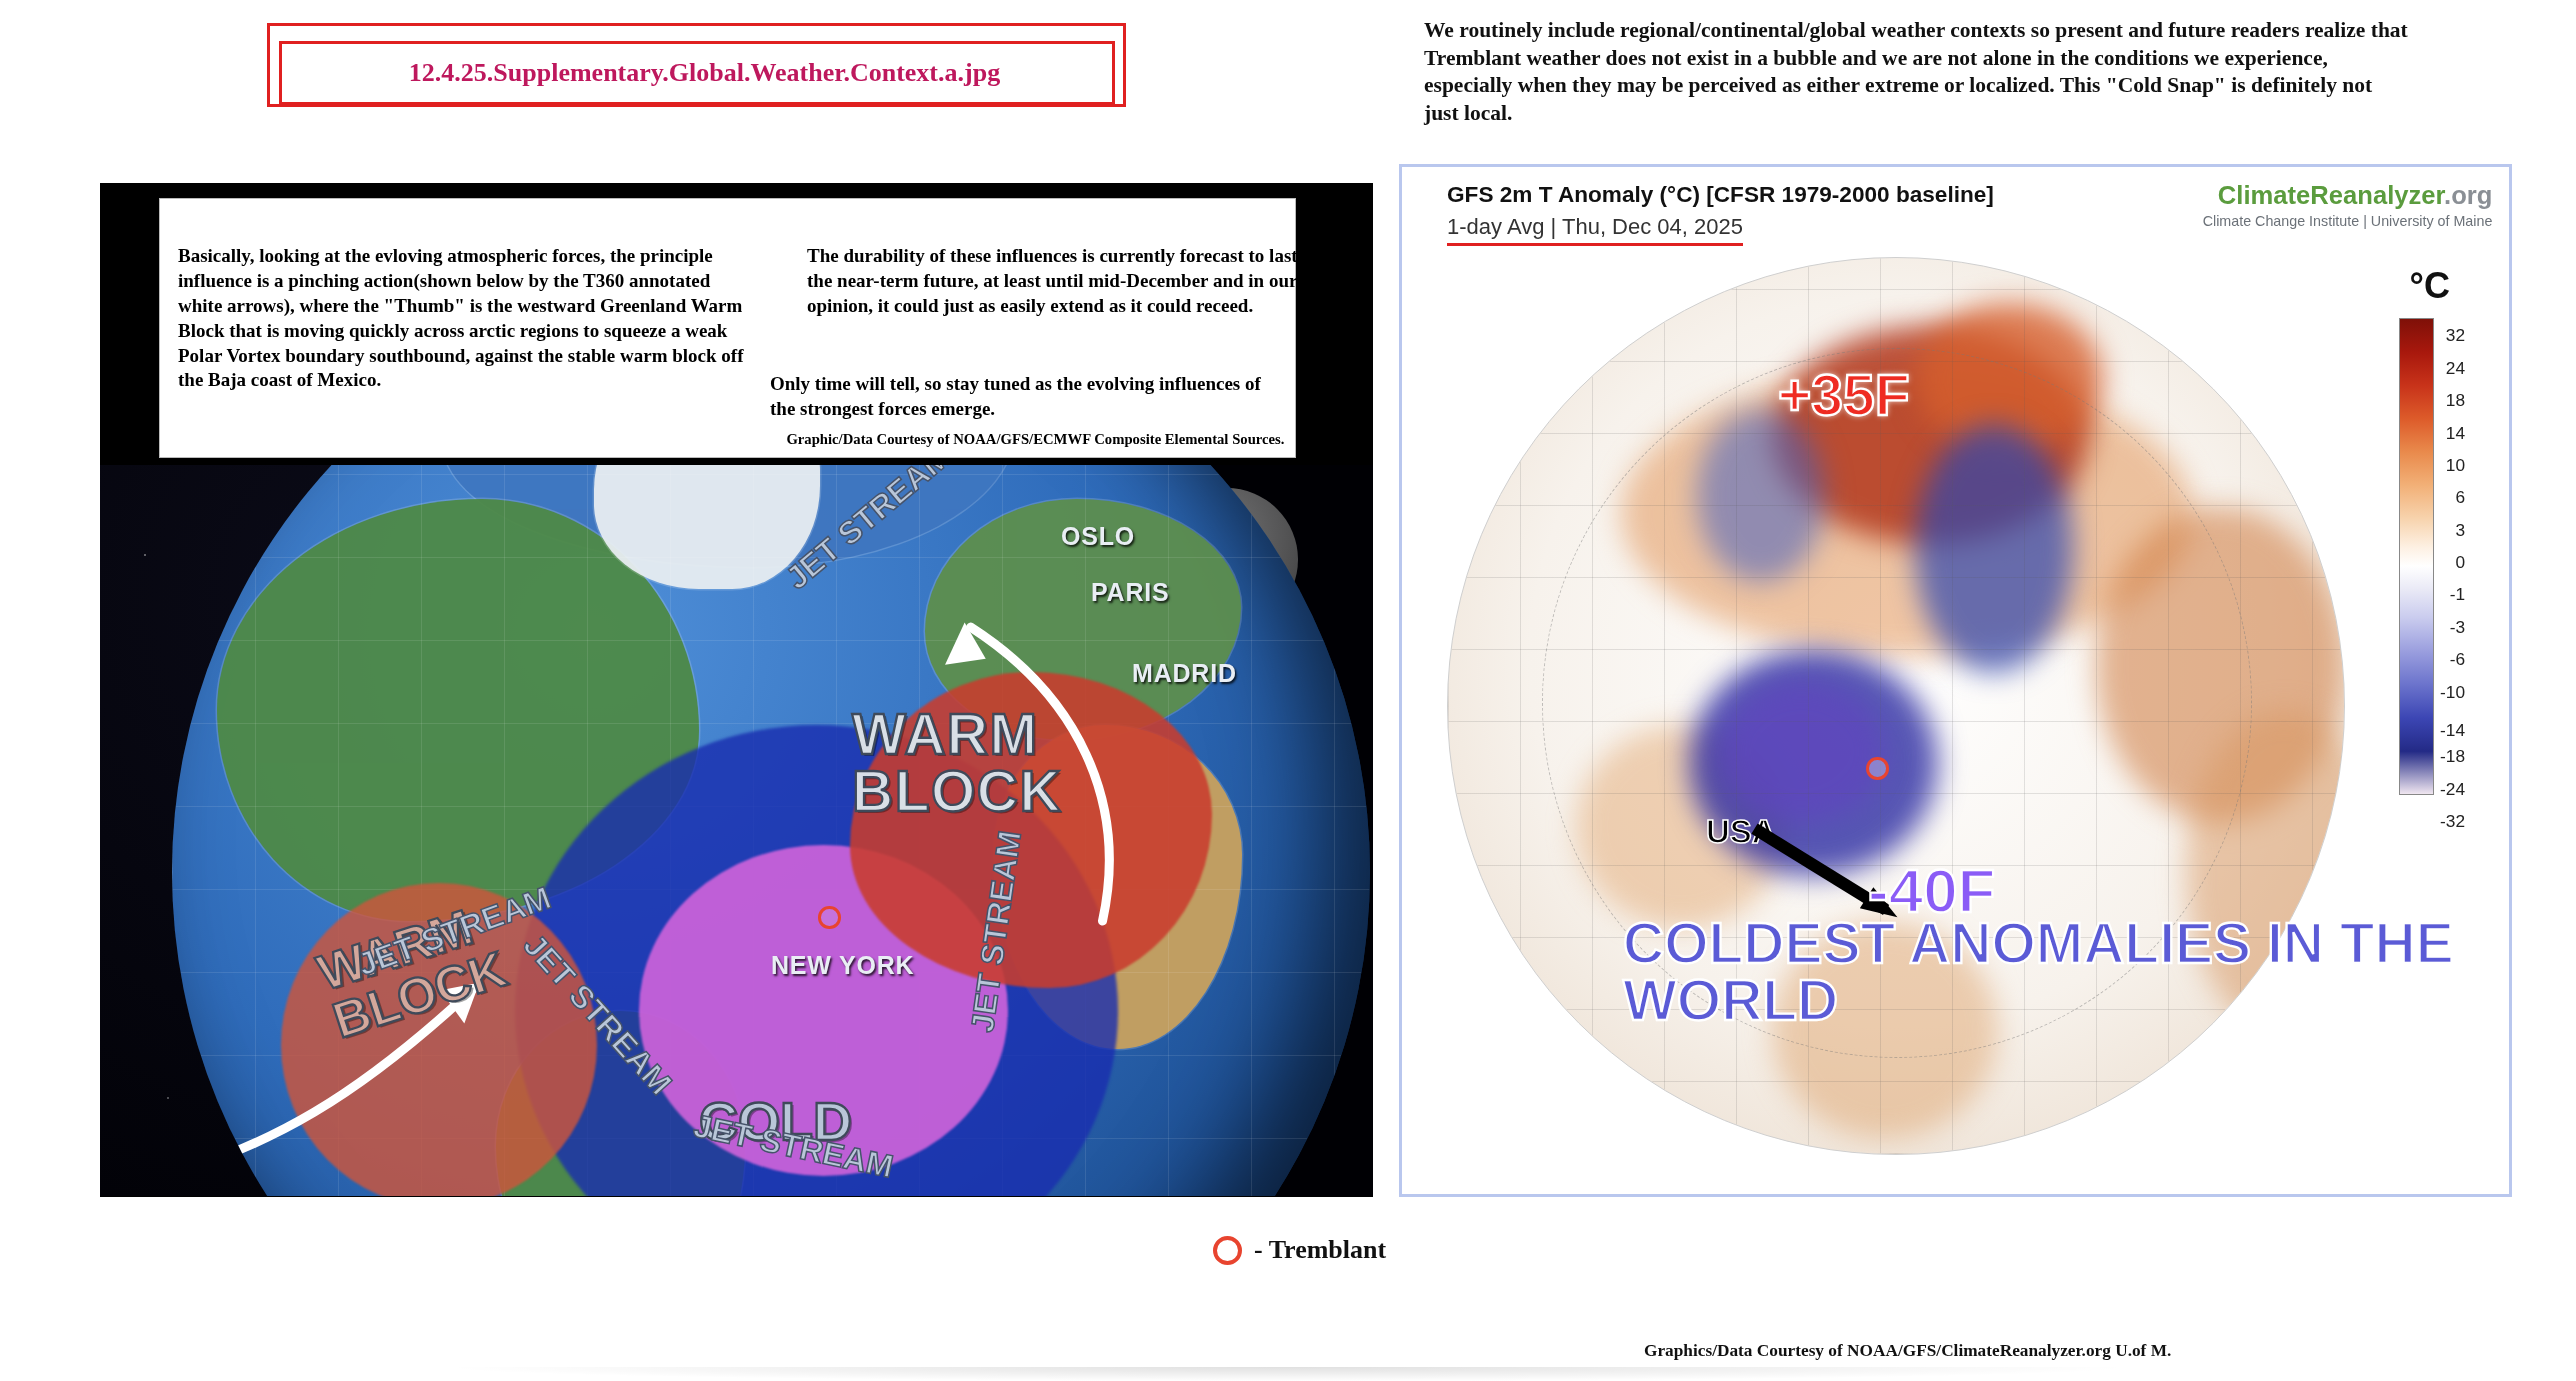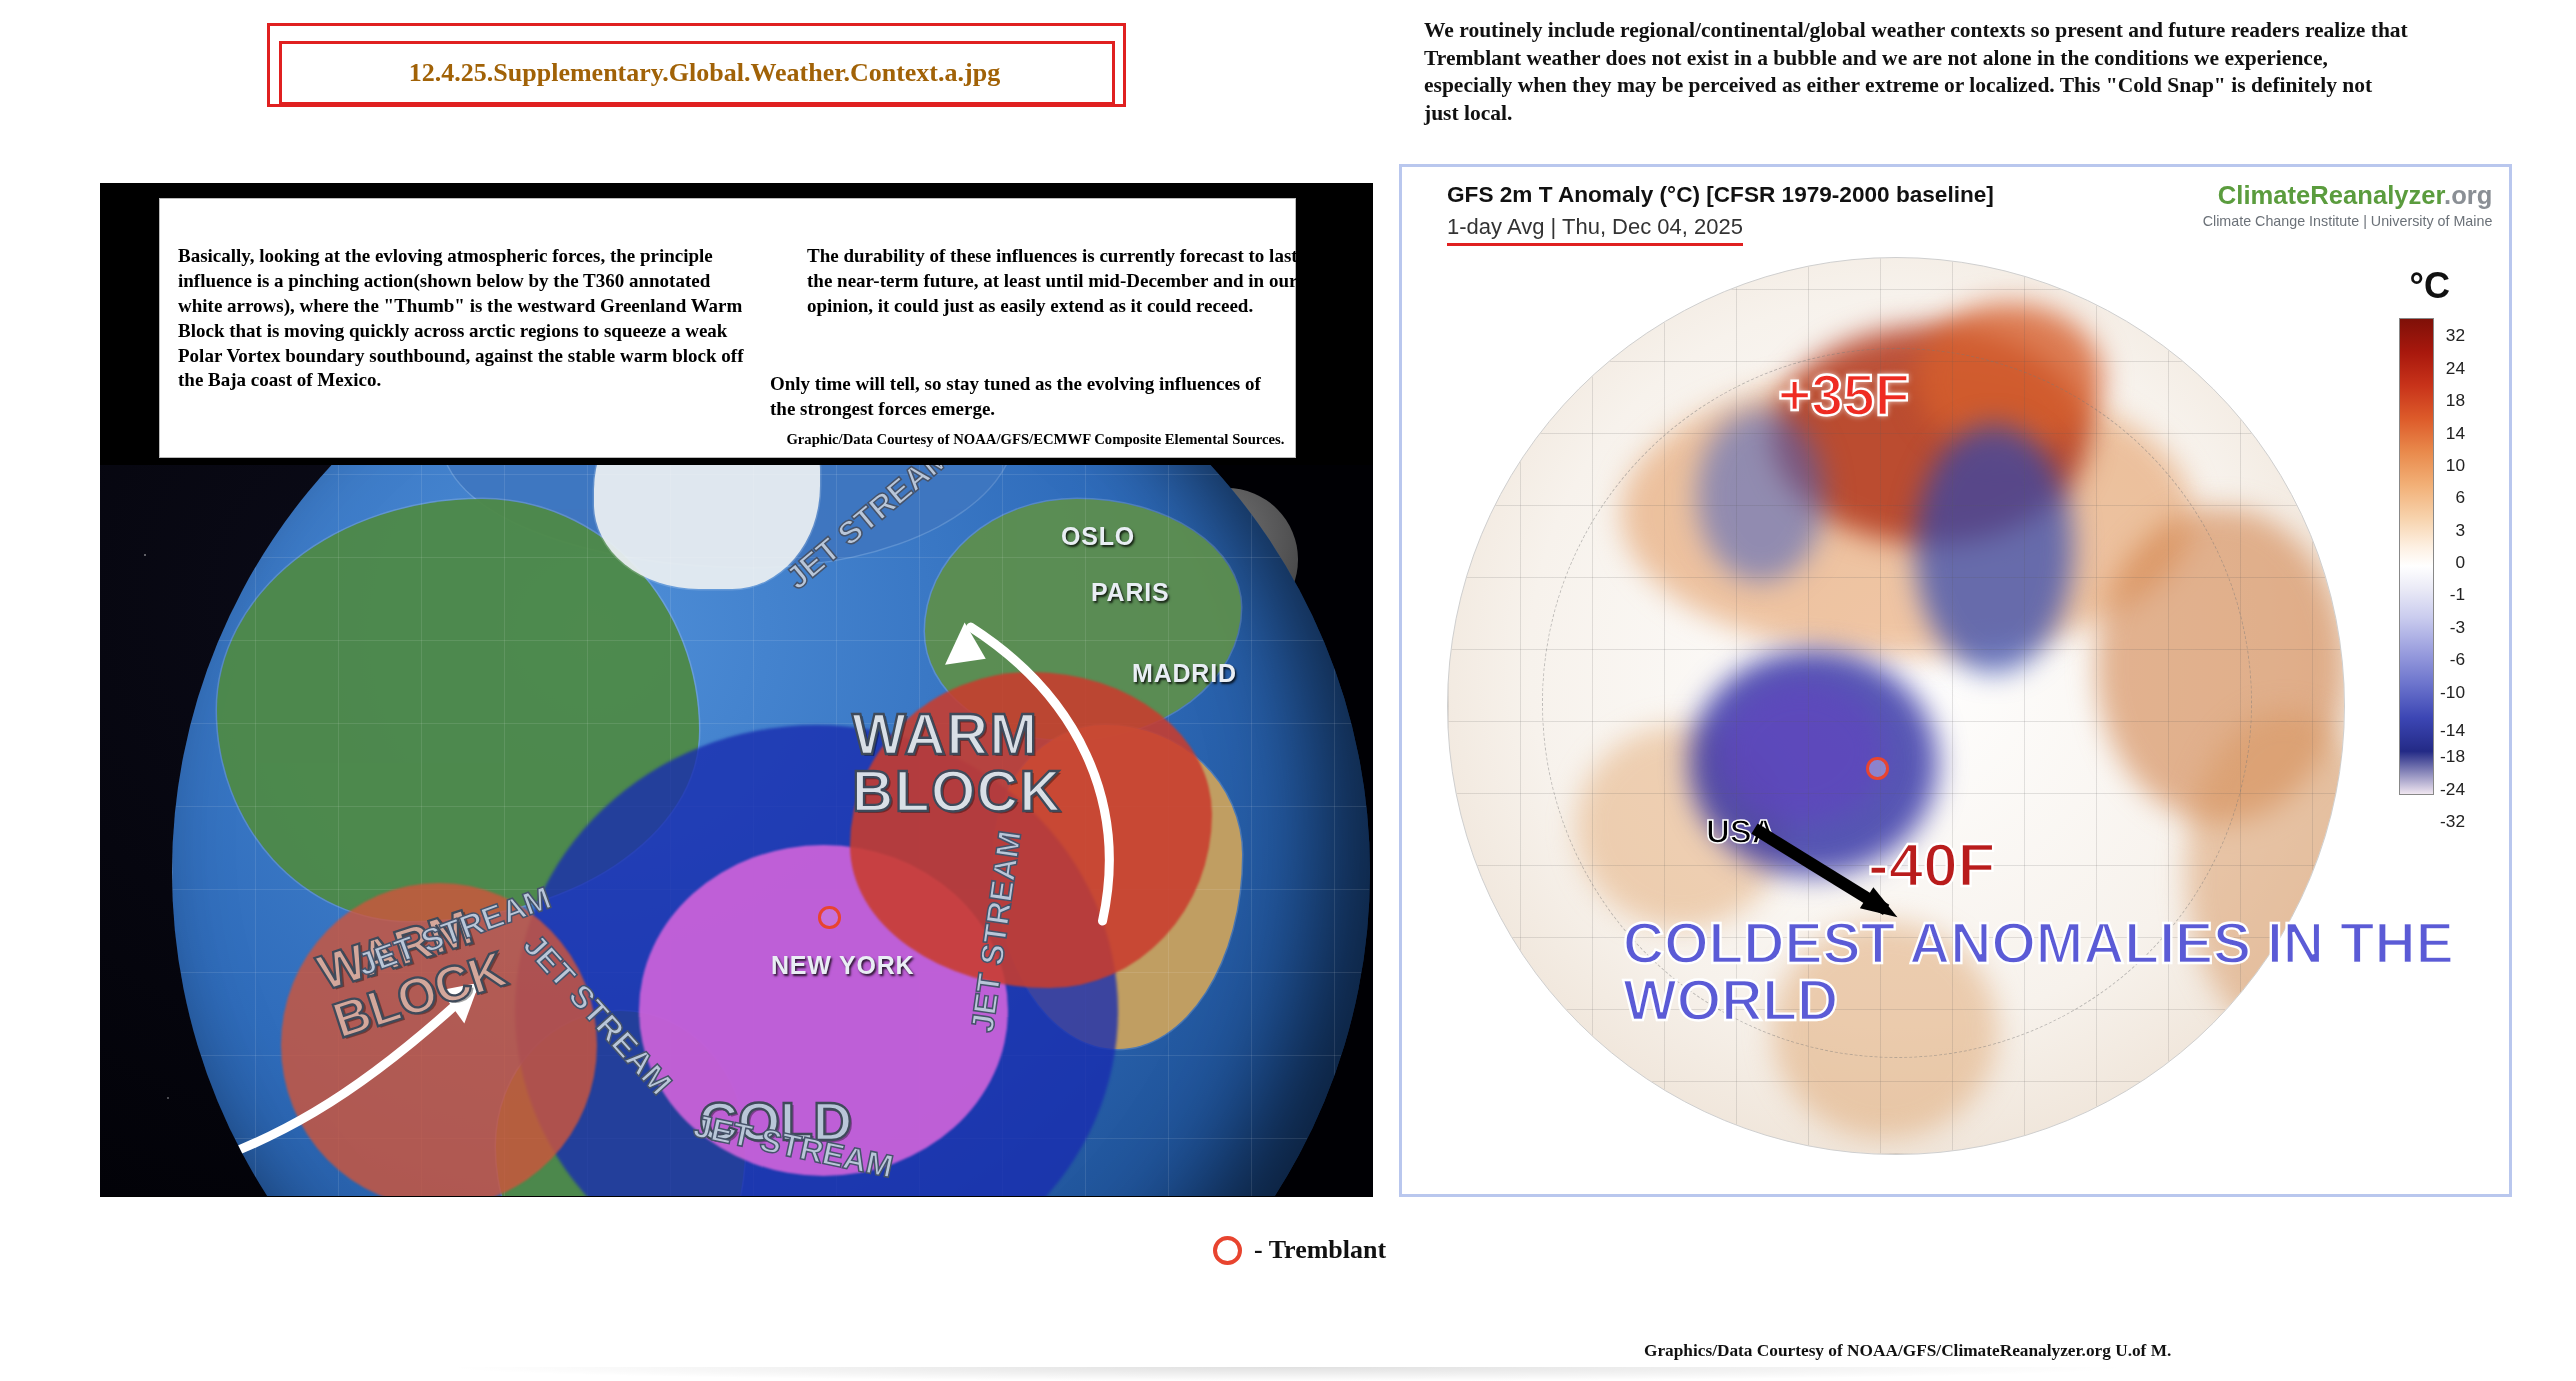--- a/index.html
+++ b/index.html
@@ -34,21 +34,21 @@
     border: 3.8px solid #e02020;
     box-sizing: border-box;
     display: flex;
     align-items: center;
     justify-content: center;
   }
   #title-text {
     font-family: "Liberation Serif", serif;
     font-weight: bold;
     font-size: 26px;
-    color: #a16207;
+    color: #be185d;
     letter-spacing: 0px;
     white-space: nowrap;
     margin-left: 15px;
   }
 
   
   #intro-paragraph {
     position: absolute;
     left: 1424px;
     top: 16.6px;
@@ -365,25 +365,25 @@
     left: 1778px; top: 362px;
     font-family: "Liberation Sans", sans-serif;
     font-weight: 900;
     font-size: 57px;
     color: #ef2b22;
     -webkit-text-stroke: 2.3px #ffffff;
     text-shadow: 0 0 6px rgba(255,255,255,.9);
   }
   #minus40 {
     position: absolute;
-    left: 1868px; top: 829px;
+    left: 1868px; top: 855px;
     font-family: "Liberation Sans", sans-serif;
     font-weight: 900;
     font-size: 62px;
-    color: #b91c1c;
+    color: #8b5cf6;
     -webkit-text-stroke: 2.3px #ffffff;
   }
   #coldest-line {
     position: absolute;
     left: 1623px; top: 915px;
     font-family: "Liberation Sans", sans-serif;
     font-weight: 900;
     font-size: 57px;
     line-height: 1.0;
     color: #5b5bd6;

